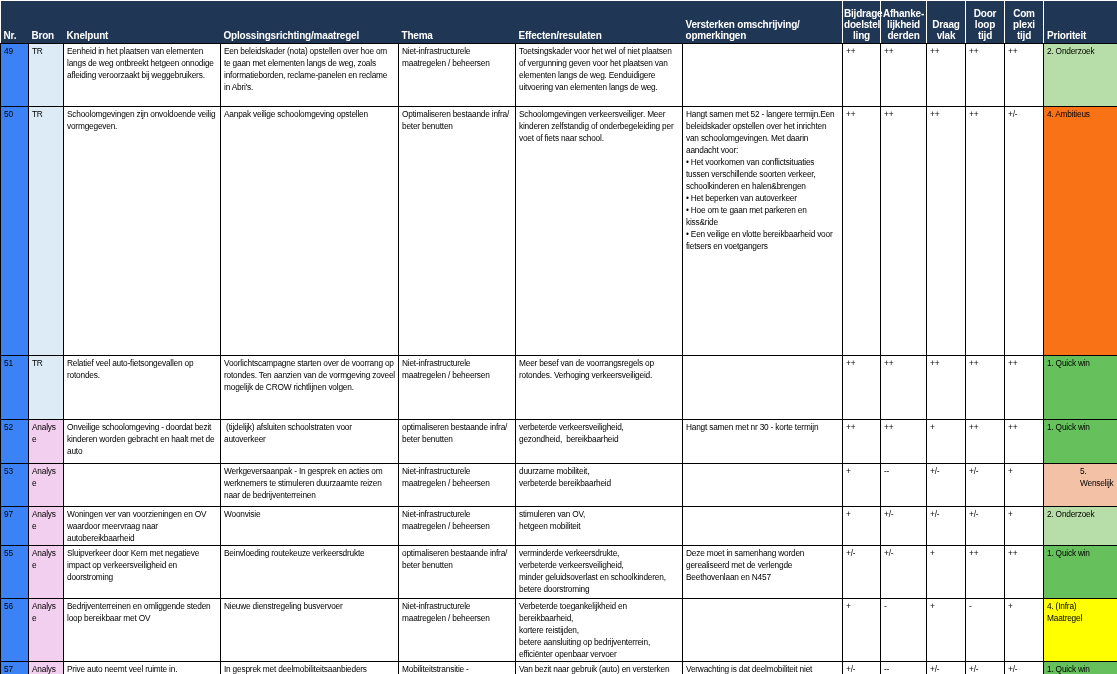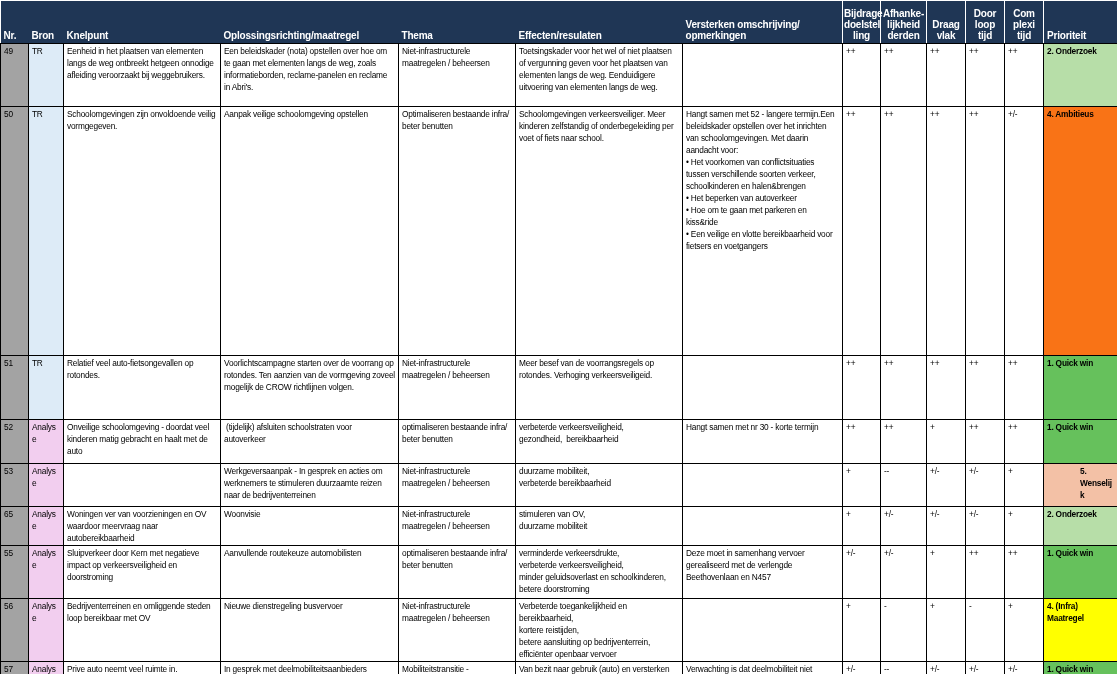--- a/index.html
+++ b/index.html
@@ -15,23 +15,23 @@
   thead th.score-h{
     text-align:center;padding:2px 1px;
     border-left:1px solid #fff;border-right:1px solid #fff;border-top:1px solid #fff;
   }
   tbody td{
     border:1px solid #000;vertical-align:top;text-align:left;
     font-size:8.3px;line-height:12px;letter-spacing:-0.2px;color:#000;
     padding:1px 3px;overflow:hidden;white-space:pre-wrap;
     word-wrap:break-word;
   }
-  td.c-nr{background:#a3a3a3;}
+  td.c-nr{background:#3b82f6;}
   td.c-score{font-size:8.3px;}
-  td.c-prio{font-weight:bold;margin-left:42px;}
+  td.c-prio{font-weight:normal;margin-left:42px;}
 </style>
 </head>
 <body>
 
 <div class="page">
 <table>
   <colgroup>
     <col style="width:28px">
         <col style="width:35px">
         <col style="width:157px">
@@ -119,21 +119,21 @@
       <td class="c-score">++</td>
       <td class="c-score">++</td>
       <td class="c-score">++</td>
       <td class="c-score">++</td>
       <td class="c-score">++</td>
       <td class="c-prio" style="background-color: rgb(102, 193, 92);">1. Quick win</td>
     </tr>
     <tr style="height:44px">
       <td class="c-nr">52</td>
       <td class="c-bron" style="background-color: rgb(242, 206, 239);">Analyse</td>
-      <td>Onveilige schoolomgeving - doordat veel kinderen matig gebracht en haalt met de auto</td>
+      <td>Onveilige schoolomgeving - doordat bezit kinderen worden gebracht en haalt met de auto</td>
       <td> (tijdelijk) afsluiten schoolstraten voor autoverkeer</td>
       <td>optimaliseren bestaande infra/ beter benutten</td>
       <td>verbeterde verkeersveiligheid,
 gezondheid,  bereikbaarheid</td>
       <td>Hangt samen met nr 30 - korte termijn</td>
       <td class="c-score">++</td>
       <td class="c-score">++</td>
       <td class="c-score">+</td>
       <td class="c-score">++</td>
       <td class="c-score">++</td>
@@ -149,46 +149,46 @@
 verbeterde bereikbaarheid</td>
       <td></td>
       <td class="c-score">+</td>
       <td class="c-score">--</td>
       <td class="c-score">+/-</td>
       <td class="c-score">+/-</td>
       <td class="c-score">+</td>
       <td class="c-prio" style="background-color: rgb(243, 193, 166); padding-left: 36px;">5. Wenselijk</td>
     </tr>
     <tr style="height:35px">
-      <td class="c-nr">65</td>
+      <td class="c-nr">97</td>
       <td class="c-bron" style="background-color: rgb(242, 206, 239);">Analyse</td>
       <td>Woningen ver van voorzieningen en OV waardoor meervraag naar autobereikbaarheid</td>
       <td>Woonvisie</td>
       <td>Niet-infrastructurele maatregelen / beheersen</td>
       <td>stimuleren van OV,
-duurzame mobiliteit</td>
+hetgeen mobiliteit</td>
       <td></td>
       <td class="c-score">+</td>
       <td class="c-score">+/-</td>
       <td class="c-score">+/-</td>
       <td class="c-score">+/-</td>
       <td class="c-score">+</td>
       <td class="c-prio" style="background-color: rgb(183, 222, 168);">2. Onderzoek</td>
     </tr>
     <tr style="height:53px">
       <td class="c-nr">55</td>
       <td class="c-bron" style="background-color: rgb(242, 206, 239);">Analyse</td>
       <td>Sluipverkeer door Kern met negatieve impact op verkeersveiligheid en doorstroming</td>
-      <td>Aanvullende routekeuze automobilisten</td>
+      <td>Beinvloeding routekeuze verkeersdrukte</td>
       <td>optimaliseren bestaande infra/ beter benutten</td>
       <td>verminderde verkeersdrukte,
 verbeterde verkeersveiligheid,
 minder geluidsoverlast en schoolkinderen,
 betere doorstroming</td>
-      <td>Deze moet in samenhang vervoer gerealiseerd met de verlengde Beethovenlaan en N457</td>
+      <td>Deze moet in samenhang worden gerealiseerd met de verlengde Beethovenlaan en N457</td>
       <td class="c-score">+/-</td>
       <td class="c-score">+/-</td>
       <td class="c-score">+</td>
       <td class="c-score">++</td>
       <td class="c-score">++</td>
       <td class="c-prio" style="background-color: rgb(102, 193, 92);">1. Quick win</td>
     </tr>
     <tr style="height:60px">
       <td class="c-nr">56</td>
       <td class="c-bron" style="background-color: rgb(242, 206, 239);">Analyse</td>

